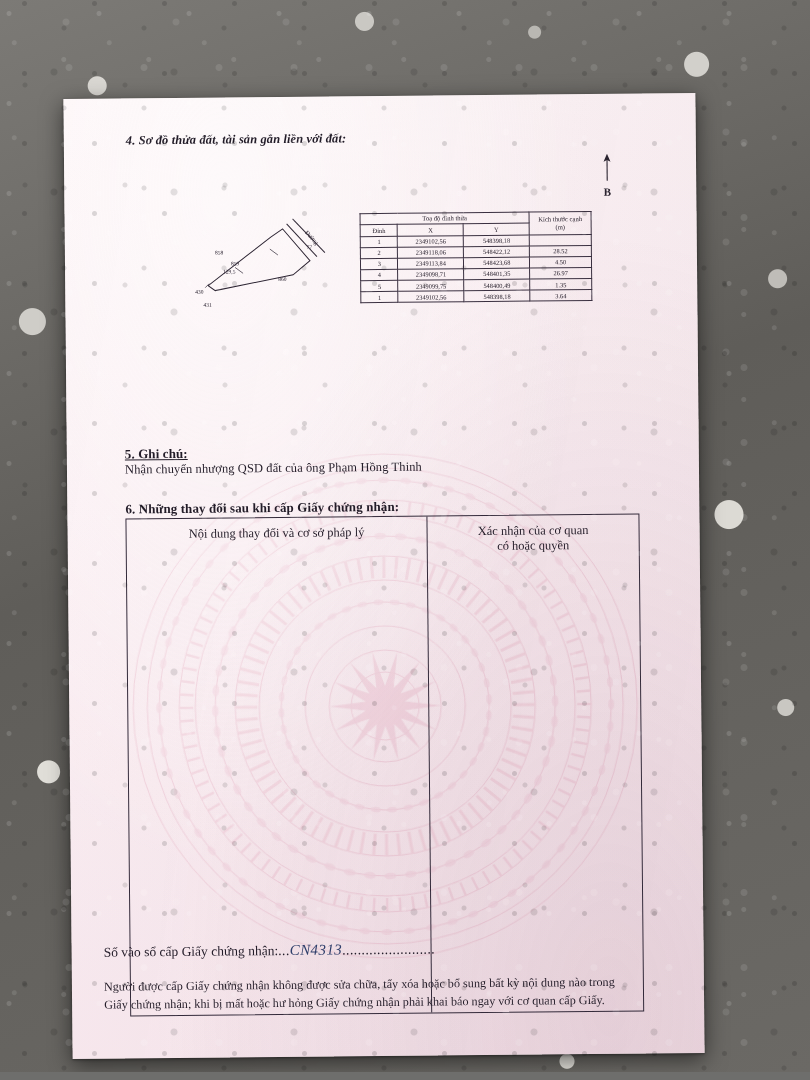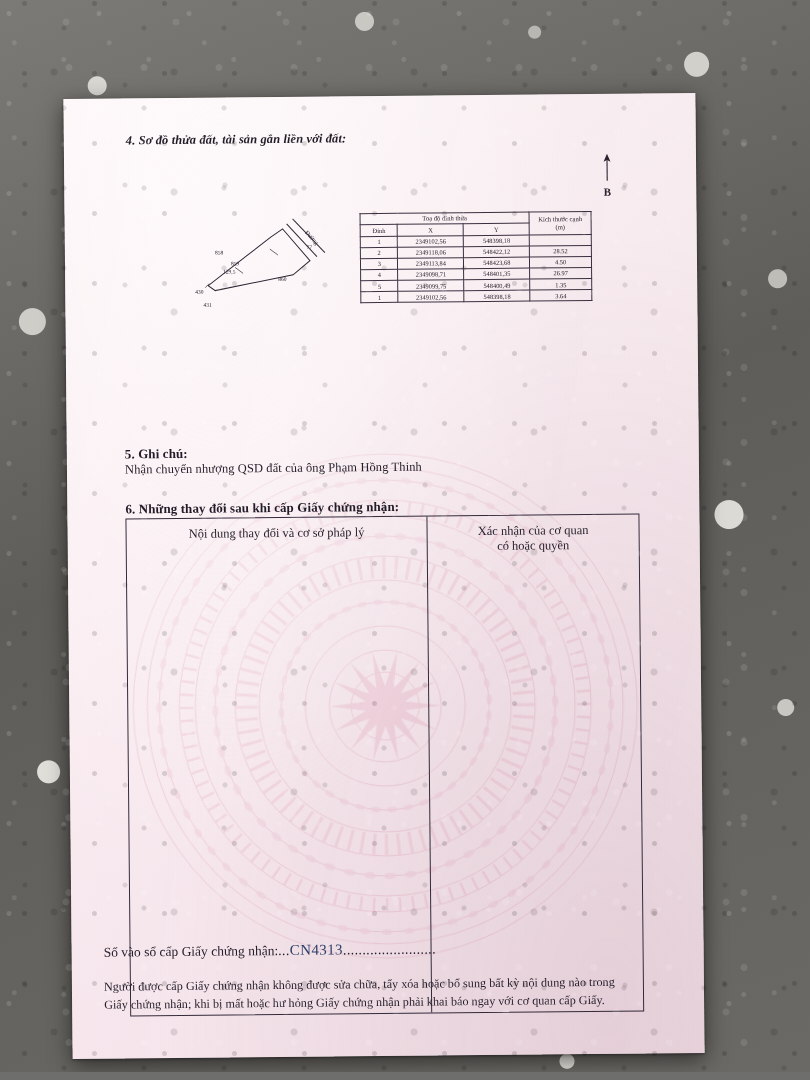--- a/index.html
+++ b/index.html
@@ -98,21 +98,21 @@
   .h-line {
     position: absolute;
     font-family: "Liberation Serif", serif;
     font-weight: bold;
     font-style: italic;
     font-size: 12.5px;
     color: #221c28;
     letter-spacing: .1px;
   }
   #sec4-title { left: 62px; top: 35px; }
-  #sec5-title { left: 58px; top: 348px; font-style: normal; font-size: 13px; }
+  #sec5-title { left: 58px; top: 348px; font-style: normal; font-size: 13px; text-decoration: underline; }
   #sec5-body  { left: 58px; top: 364px; font-style: normal; font-weight: normal; font-size: 12.5px; }
   #sec6-title { left: 58px; top: 403px; font-style: normal; font-size: 13px; }
 
   
   #compass {
     position: absolute;
     left: 530px;
     top: 60px;
     width: 26px;
     height: 42px;
@@ -190,20 +190,21 @@
     left: 32px;
     top: 845px;
     font-family: "Liberation Serif", serif;
     font-size: 13.5px;
     color: #231c29;
     white-space: nowrap;
   }
   #so-vao-so .dots { letter-spacing: .5px; }
   #handwritten {
     font-family: "Liberation Serif", serif;
+    font-style: italic;
     font-size: 15px;
     color: #2f3f6b;
     letter-spacing: .4px;
   }
   #footer-note {
     position: absolute;
     left: 32px;
     top: 880px;
     width: 540px;
     font-family: "Liberation Serif", serif;

